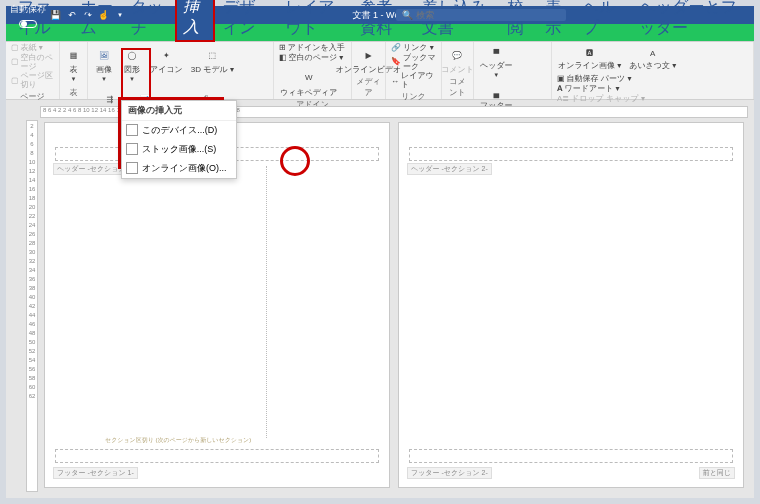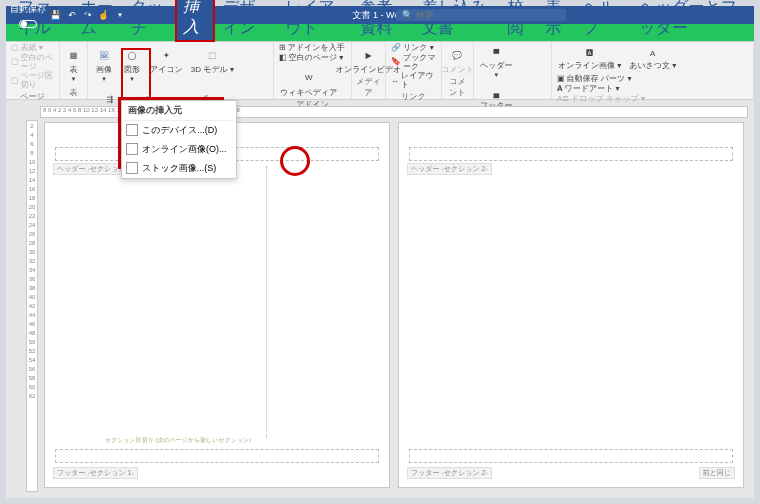--- a/index.html
+++ b/index.html
@@ -244,22 +244,22 @@
       </div>
       <div class="label">テキスト</div>
     </div>
   </div>
 
   <div class="hl-img"></div>
 
   <div class="dropdown">
     <div class="hdr">画像の挿入元</div>
     <div class="mi">このデバイス...(D)</div>
+    <div class="mi">ストック画像...(S)</div>
     <div class="mi">オンライン画像(O)...</div>
-    <div class="mi">ストック画像...(S)</div>
   </div>
   <div class="hl-dd"></div>
 
   <div class="workspace">
     <div class="rulerH">8 6 4 2   2 4 6 8 10 12 14 16 18 20 22 24 26 28 30 32 34 36 38   42 44 46 48</div>
     <div class="rulerV" id="rv">
         <span>2</span>
         <span>4</span>
         <span>6</span>
         <span>8</span>

